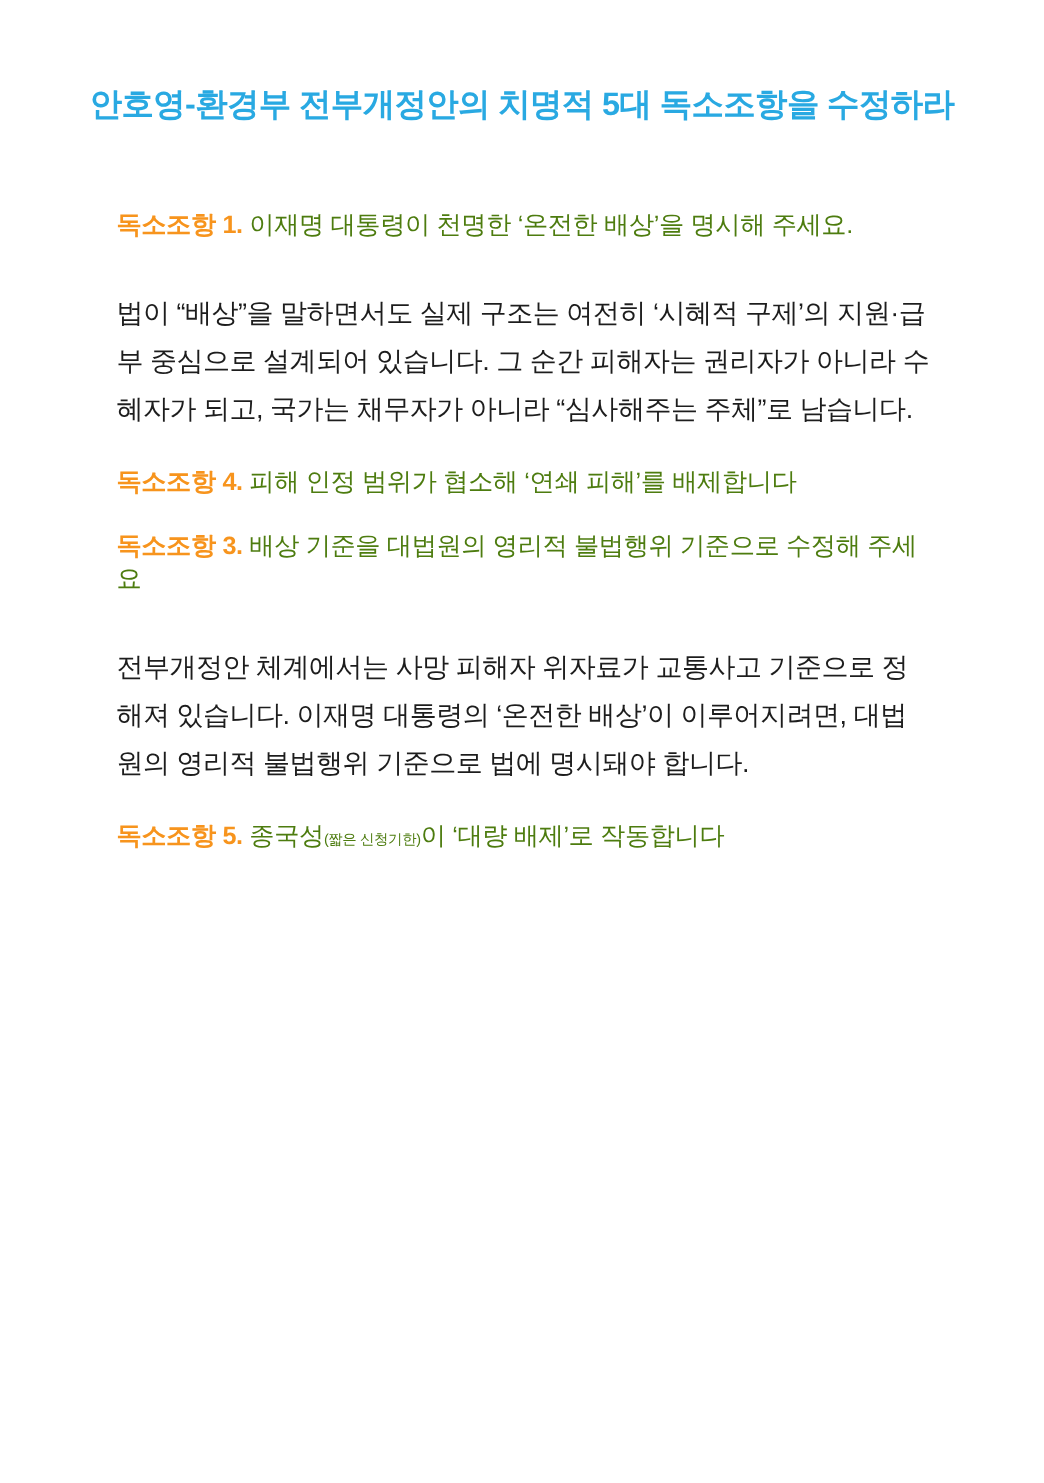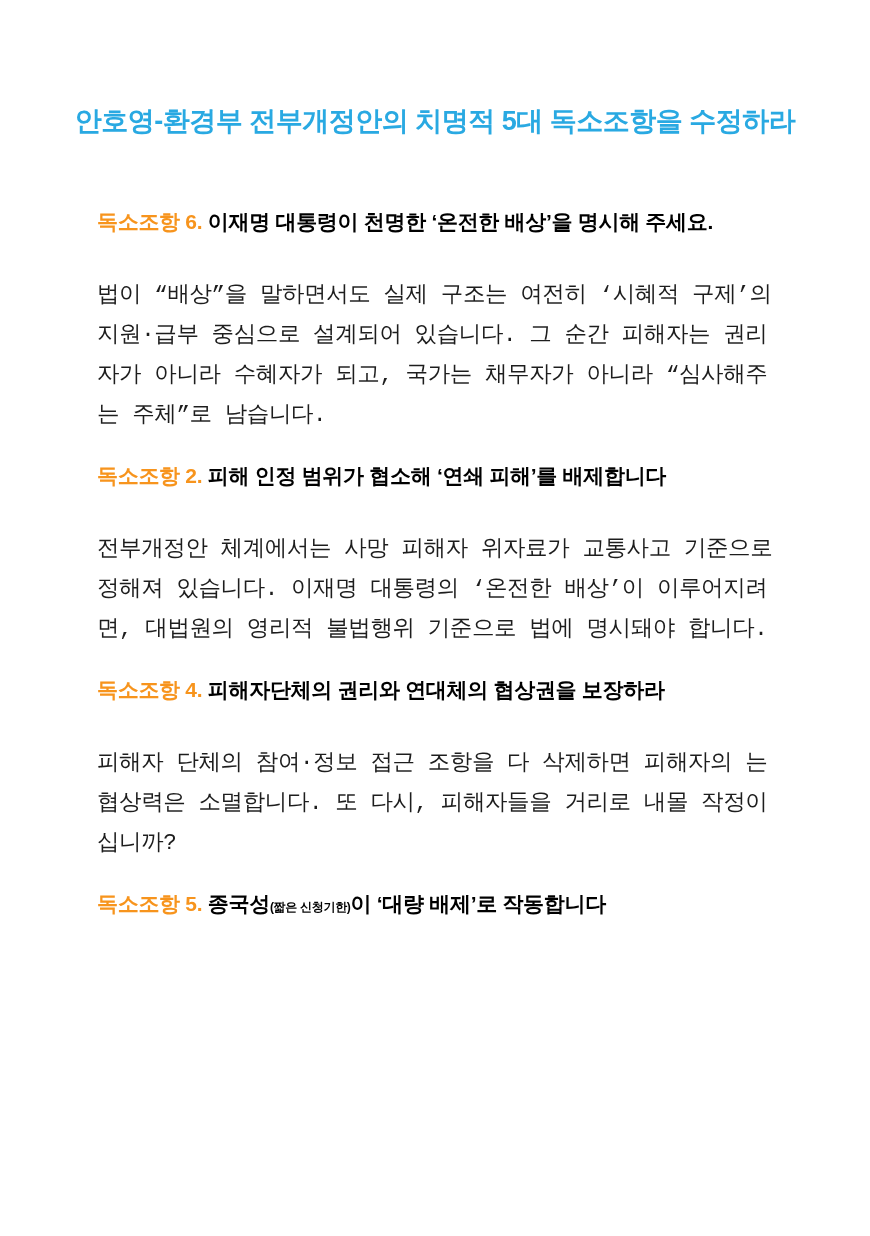--- a/index.html
+++ b/index.html
@@ -15,21 +15,21 @@
     font-family: "Liberation Sans", sans-serif;
   }
   .page {
     width: 870px;
     height: 1236px;
     background: #ffffff;
     box-sizing: border-box;
   }
   .doc-title {
     margin: 0;
-    padding-top: 103px;
+    padding-top: 69px;
     text-align: center;
     font-family: "Liberation Sans", sans-serif;
     font-weight: 800;
     font-size: 27px;
     letter-spacing: -0.5px;
     color: #29A9E2;
   }
   .content {
     margin: 69px 97px 0 97px;
     width: 678px;
@@ -43,59 +43,56 @@
     line-height: 27px;
     font-weight: 700;
     margin-bottom: 9px;
     letter-spacing: -0.3px;
   }
   .section-label {
     color: #F7941D;
     font-weight: 800;
   }
   .heading-text {
-    color: #000000;
-    font-weight: 700;
+    color: #4d7c0f;
+    font-weight: 400;
   }
   .heading-text .seg-small {
     font-size: 12px;
   }
   .section-body, .closing {
-    font-family: Liberation Mono, monospace;
+    font-family: Liberation Sans, sans-serif;
     font-size: 22.5px;
     line-height: 40px;
     color: #1d1d1d;
     letter-spacing: -0.4px;
     margin-top: 40px;
   }
   .seg-bold {
     font-weight: 700;
   }
 </style>
 </head>
 <body>
 
 <div class="page">
   <h1 class="doc-title">안호영-환경부 전부개정안의 치명적 5대 독소조항을 수정하라</h1>
 
   <div class="content">
     <div id="sections">
         <div class="section">
-          <div class="section-heading"><span class="section-label">독소조항 6. </span><span class="heading-text"><span class="seg-normal">이재명 대통령이 천명한 ‘온전한 배상’을 명시해 주세요.</span></span></div>
+          <div class="section-heading"><span class="section-label">독소조항 1. </span><span class="heading-text"><span class="seg-normal">이재명 대통령이 천명한 ‘온전한 배상’을 명시해 주세요.</span></span></div>
           <div class="section-body"><span class="seg-normal">법이 “배상”을 말하면서도 실제 구조는 여전히 ‘시혜적 구제’의 지원·급부 중심으로 설계되어 있습니다. 그 순간 피해자는 권리자가 아니라 수혜자가 되고, 국가는 채무자가 아니라 “심사해주는 주체”로 남습니다.</span></div>
         </div>
         <div class="section">
-          <div class="section-heading"><span class="section-label">독소조항 2. </span><span class="heading-text"><span class="seg-normal">피해 인정 범위가 협소해 ‘연쇄 피해’를 배제합니다</span></span></div>
+          <div class="section-heading"><span class="section-label">독소조항 4. </span><span class="heading-text"><span class="seg-normal">피해 인정 범위가 협소해 ‘연쇄 피해’를 배제합니다</span></span></div>
         </div>
         <div class="section">
+          <div class="section-heading"><span class="section-label">독소조항 3. </span><span class="heading-text"><span class="seg-normal">배상 기준을 대법원의 영리적 불법행위 기준으로 수정해 주세요</span></span></div>
           <div class="section-body"><span class="seg-normal">전부개정안 체계에서는 사망 피해자 위자료가 교통사고 기준으로 정해져 있습니다. 이재명 대통령의 ‘온전한 배상’이 이루어지려면, 대법원의 영리적 불법행위 기준으로 법에 명시돼야 합니다.</span></div>
-        </div>
-        <div class="section">
-          <div class="section-heading"><span class="section-label">독소조항 4. </span><span class="heading-text"><span class="seg-normal">피해자단체의 권리와 연대체의 협상권을 보장하라</span></span></div>
-          <div class="section-body"><span class="seg-normal">피해자 단체의 참여·정보 접근 조항을 다 삭제하면 피해자의 는 협상력은 소멸합니다. 또 다시, 피해자들을 거리로 내몰 작정이십니까?</span></div>
         </div>
         <div class="section">
           <div class="section-heading"><span class="section-label">독소조항 5. </span><span class="heading-text"><span class="seg-normal">종국성</span><span class="seg-small">(짧은 신청기한)</span><span class="seg-normal">이 ‘대량 배제’로 작동합니다</span></span></div>
         </div>
       </div>
 
   </div>
 </div>
 
 </body></html>

